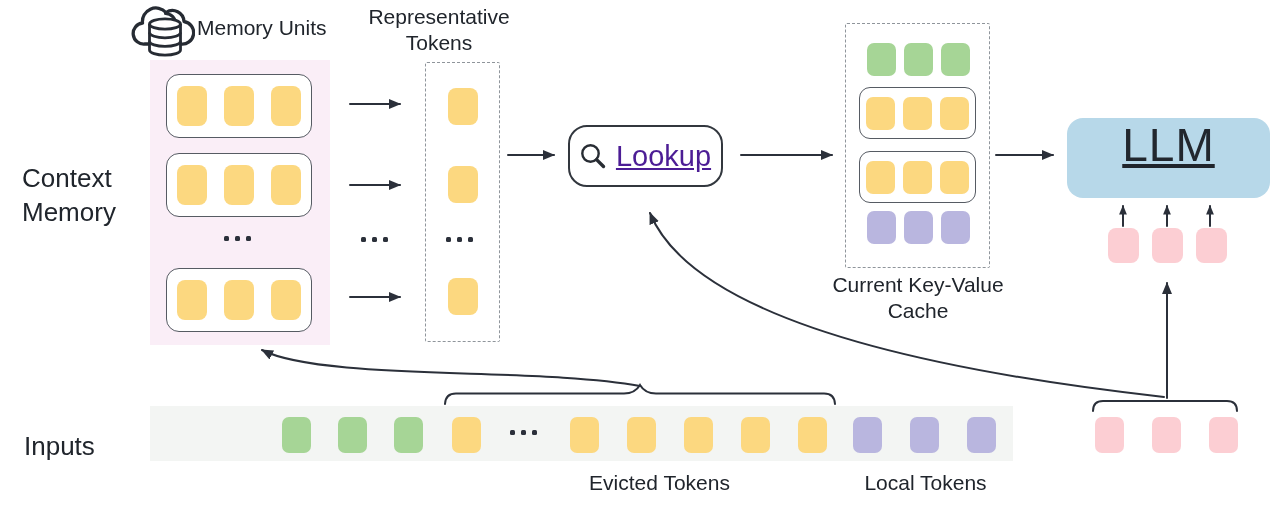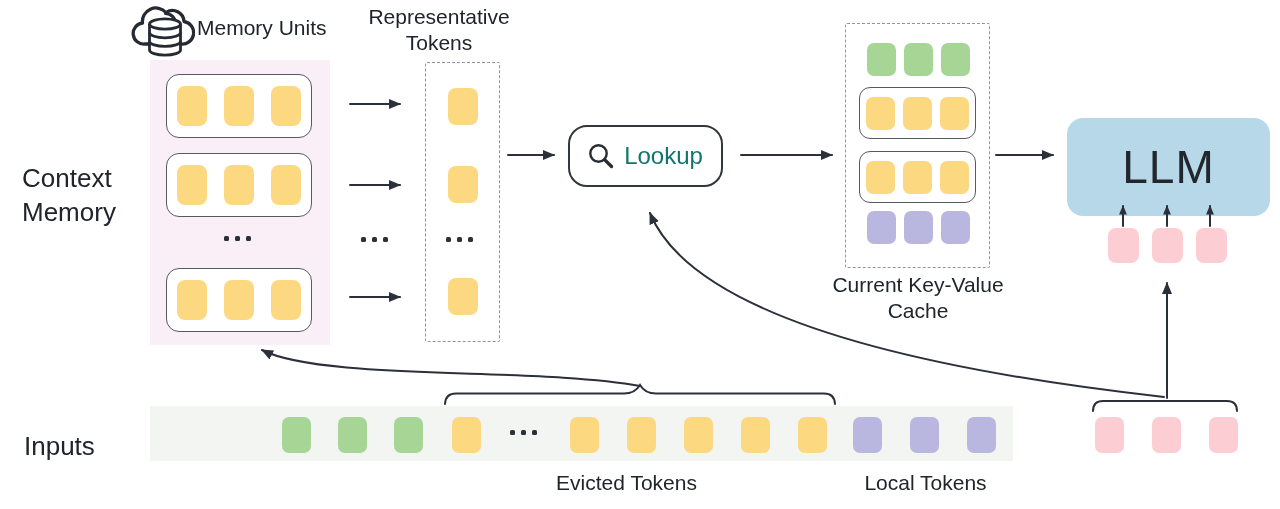--- a/index.html
+++ b/index.html
@@ -25,24 +25,24 @@
   #rep-box{left:425px;top:62px;width:75px;height:280px;}
   #cache-box{left:845px;top:23px;width:145px;height:245px;}
   .cache-row{position:absolute;display:flex;gap:8px;}
   .cache-rect{position:absolute;left:13px;width:117px;height:52px;background:#ffffff;
               border:1.2px solid #565b63;border-radius:11px;display:flex;align-items:center;
               justify-content:center;gap:8px;box-sizing:border-box;}
   
   #lookup{left:568px;top:125px;width:155px;height:62px;background:#ffffff;
           border:2px solid #32373e;border-radius:19px;display:flex;align-items:center;
           justify-content:center;gap:9px;box-sizing:border-box;}
-  #lookup .txt{font-size:24px;color:#0f766e;}
-  
-  #llm-box{left:1067px;top:118px;width:203px;height:98px;border-radius:16px;
-           display:flex;align-items:center;justify-content:center;}
+  #lookup .txt{font-size:29px;color:#4c1d95;text-decoration:underline;}
+  
+  #llm-box{left:1067px;top:118px;width:203px;height:80px;border-radius:16px;
+           display:flex;align-items:flex-start;justify-content:center;text-decoration:underline;}
   #llm-box .txt{font-size:46px;font-weight:500;letter-spacing:1px;color:#22272e;}
   
   #strip{left:150px;top:406px;width:863px;height:55px;}
   #past-kv{left:165px;top:410px;width:112px;font-size:20px;line-height:1.15;}
   .tgroup{position:absolute;display:flex;}
   
   .dots{position:absolute;display:flex;gap:6px;}
   .dots i{width:5px;height:5px;background:#2b303a;border-radius:1.5px;display:block;}
   .overlay{position:absolute;left:0;top:0;pointer-events:none;}
 </style>
@@ -186,21 +186,21 @@
       <div class="token tk-strip" style="background: rgb(185, 182, 223);"></div>
       <div class="token tk-strip" style="background: rgb(185, 182, 223);"></div>
       <div class="token tk-strip" style="background: rgb(185, 182, 223);"></div>
     </div>
   <div class="abs tgroup" style="left:1095px;top:417px;gap:28px;">
       <div class="token tk-strip" style="background: rgb(252, 206, 211);"></div>
       <div class="token tk-strip" style="background: rgb(252, 206, 211);"></div>
       <div class="token tk-strip" style="background: rgb(252, 206, 211);"></div>
     </div>
 
-  <div class="abs lbl cap" style="left:539px;top:470px;width:175px;">Evicted Tokens</div>
+  <div class="abs lbl cap" style="left:572px;top:470px;width:175px;">Evicted Tokens</div>
   <div class="abs lbl cap" style="left:853px;top:470px;width:145px;">Local Tokens</div>
 
   <svg class="overlay" width="1280" height="509" viewBox="0 0 1280 509">
     <defs>
       <marker id="ah" markerUnits="userSpaceOnUse" markerWidth="14" markerHeight="12" refX="11" refY="5" orient="auto">
         <path d="M0 0 L12 5 L0 10 Z" fill="#2b303a"></path>
       </marker>
       <marker id="ahs" markerUnits="userSpaceOnUse" markerWidth="11" markerHeight="9" refX="8.5" refY="3.9" orient="auto">
         <path d="M0 0 L9.5 3.9 L0 7.8 Z" fill="#2b303a"></path>
       </marker>

